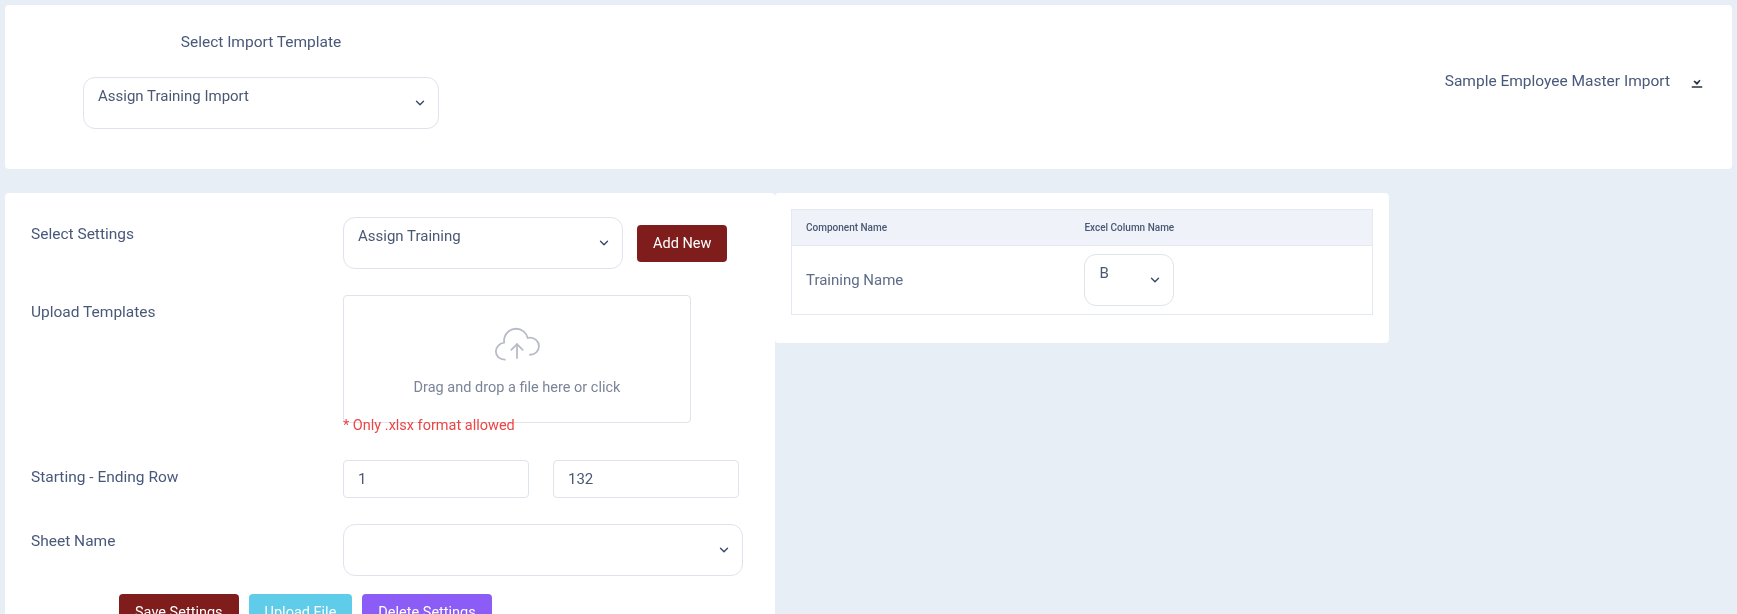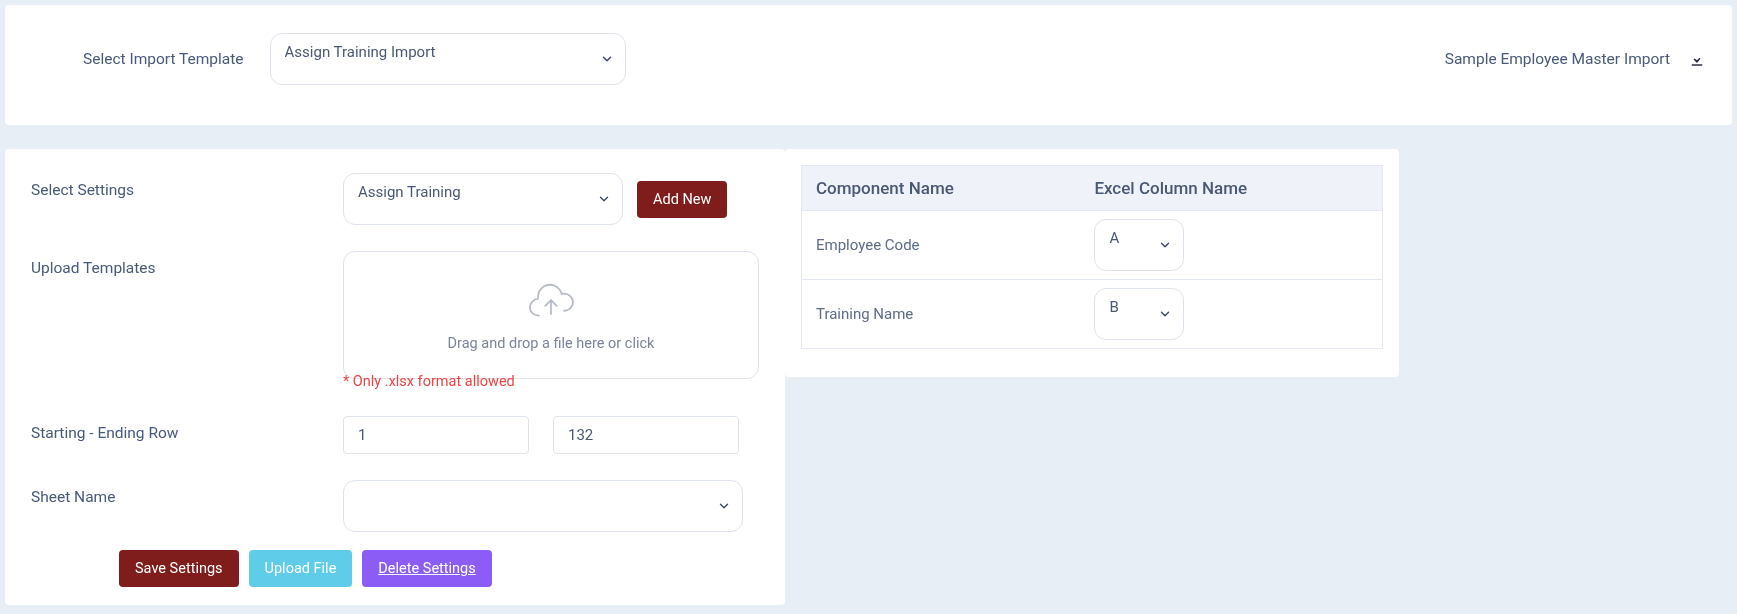--- a/index.html
+++ b/index.html
@@ -22,20 +22,21 @@
     .top-panel {
       display: flex;
       align-items: center;
       padding: 28px 26px 40px 26px;
     }
     .top-panel .left-group {
       display: flex;
       align-items: center;
       gap: 26px;
       margin-left: 52px;
+      flex-direction: column;
     }
     .top-panel .spacer {
       flex: 1;
     }
     .top-panel .right-group {
       display: flex;
       align-items: flex-end;
       gap: 18px;
     }
     .label {
@@ -124,22 +125,22 @@
       font-size: 14.5px;
       color: #fff;
       cursor: pointer;
       font-family: inherit;
     }
     .btn-primary { background: #7f1d1d; }
     .btn-info    { background: #5fccea; }
     .btn-danger  { background: #8b5cf6; text-decoration: underline; }
     .dropzone {
       border: 1px solid #dfe3eb;
-      border-radius: 12px;
-      width: 416px;
+      border-radius: 4px;
+      width: 348px;
       height: 128px;
       display: flex;
       flex-direction: column;
       align-items: center;
       justify-content: center;
       gap: 12px;
       cursor: pointer;
     }
     .dropzone svg {
       width: 52px;
@@ -175,21 +176,21 @@
       width: 100%;
       border-collapse: collapse;
       border: 1px solid #e4e8f0;
     }
     .map-table th {
       background: #eff3f9;
       text-align: left;
       font-weight: 500;
       color: #4a5874;
       padding: 12px 14px;
-      font-size: 17px;
+      font-size: 10px;
       border-bottom: 1px solid #e4e8f0;
     }
     .map-table td {
       padding: 8px 14px;
       color: #5f6c86;
       font-size: 15px;
       border-bottom: 1px solid #e4e8f0;
     }
     .map-table tr:last-child td {
       border-bottom: none;
@@ -299,35 +300,20 @@
 
   <div class="panel right-panel">
     <table class="map-table">
       <thead>
         <tr>
           <th>Component Name</th>
           <th>Excel Column Name</th>
         </tr>
       </thead>
       <tbody>
-        <tr>
-          <td>Employee Code</td>
-          <td>
-            <div class="select-wrap">
-              <select class="select-control small">
-                <option>A</option>
-              </select>
-              <span class="chevron">
-                <svg viewBox="0 0 24 24" fill="none" stroke="#3a4767" stroke-width="2.4" stroke-linecap="round" stroke-linejoin="round">
-                    <polyline points="6 9 12 15 18 9"></polyline>
-                  </svg>
-              </span>
-            </div>
-          </td>
-        </tr>
         <tr>
           <td>Training Name</td>
           <td>
             <div class="select-wrap">
               <select class="select-control small">
                 <option>B</option>
               </select>
               <span class="chevron">
                 <svg viewBox="0 0 24 24" fill="none" stroke="#3a4767" stroke-width="2.4" stroke-linecap="round" stroke-linejoin="round">
                     <polyline points="6 9 12 15 18 9"></polyline>

